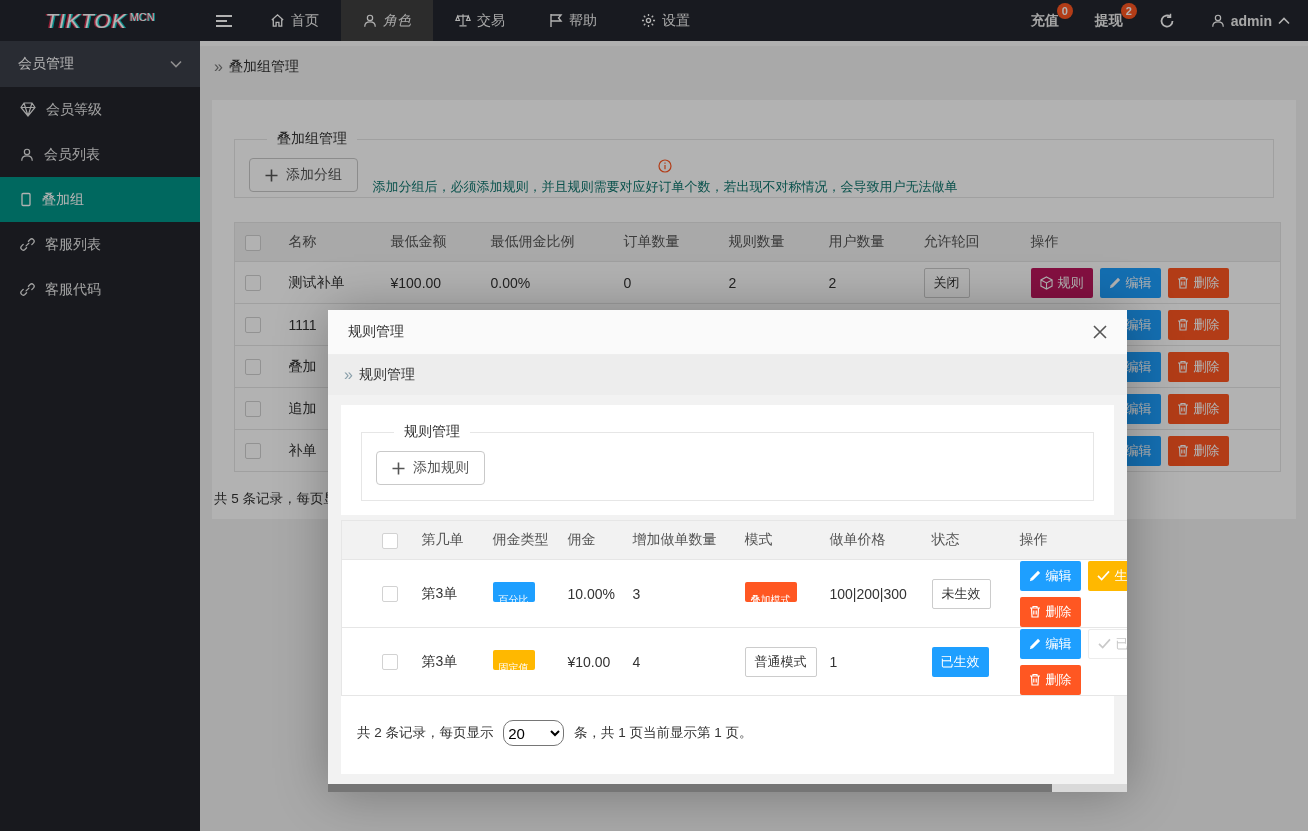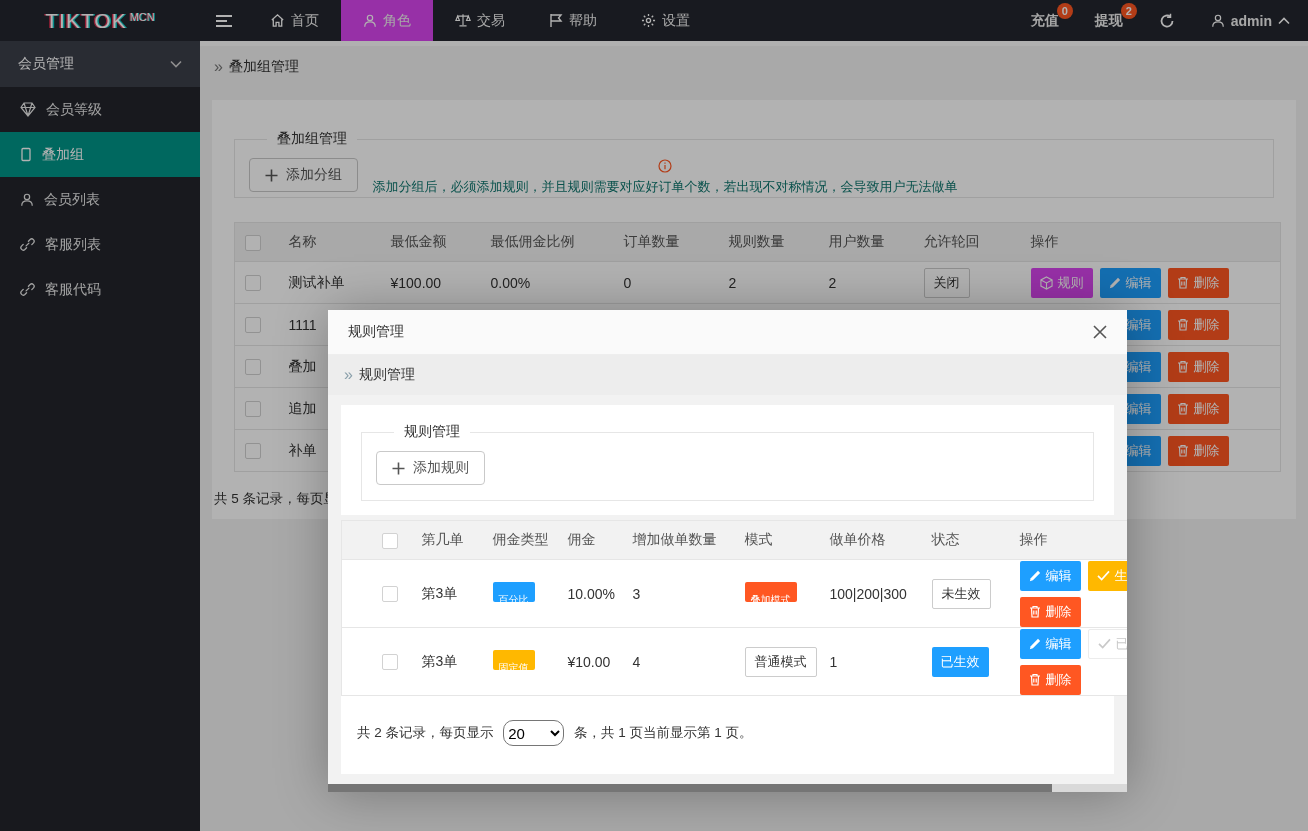--- a/index.html
+++ b/index.html
@@ -2,26 +2,26 @@
 <html><head>
 <meta charset="utf-8">
 <style>
   * { margin:0; padding:0; box-sizing:border-box; }
   body { font-family:"Liberation Sans","DejaVu Sans",sans-serif; background:#555; }
   .canvas { position:relative; width:1308px; height:831px; overflow:hidden; background:#f2f2f2; }
 
   
   .topbar { position:absolute; left:0; top:0; width:1308px; height:41px; background:#23262e; display:flex; align-items:stretch; z-index:5; }
   .logo { width:200px; display:flex; align-items:center; justify-content:center; color:#fff; }
-  .logo-text { font-size:21px; letter-spacing:1px; font-weight:500; text-shadow:-1.5px 0 rgba(255,45,85,.8), 1.5px 0 rgba(0,242,234,.8); }
+  .logo-text { font-size:21px; letter-spacing:1px; font-weight:500; text-shadow:-1.5px 0 rgba(255,45,85,.8), 1.5px 0 rgba(0,242,234,.8);font-style:italic; }
   .logo-sup { font-size:11px; vertical-align:top; position:relative; top:-4px; margin-left:3px; text-shadow:-1px 0 rgba(255,45,85,.8), 1px 0 rgba(0,242,234,.8); }
   .nav-toggle { width:48px; display:flex; align-items:center; justify-content:center; color:#fff; cursor:pointer; }
   .topnav { display:flex; align-items:stretch; }
   .topnav-item { display:flex; align-items:center; gap:6px; padding:0 22px; color:#f0f0f0; font-size:14px; cursor:pointer; }
-  .topnav-item.active { background:#d946ef; }
+  .topnav-item.active { background:#404040;font-style:italic; }
   .topnav-right { margin-left:auto; display:flex; align-items:stretch; }
   .topnav-right .topnav-item { position:relative; padding:0 18px;font-weight:bold; }
   .nav-badge { position:absolute; top:3px; right:4px; min-width:16px; height:16px; line-height:16px; padding:0 4px; background:#ff5722; color:#fff; font-size:11px; border-radius:8px; text-align:center; }
   .icon { display:inline-flex; align-items:center; justify-content:center; }
   .icon svg { display:block; }
 
   
   .sidebar { position:absolute; left:0; top:41px; width:200px; height:790px; background:#23252c; z-index:4; }
   .side-group { height:46px; display:flex; align-items:center; padding:0 18px; background:#3b3f4a; color:#fff; font-size:14px; cursor:pointer; }
   .side-group .chev { margin-left:auto; color:#ccc; }
@@ -40,21 +40,21 @@
 
   table.grid { border-collapse:collapse; table-layout:fixed; font-size:14px; color:#333; background:#fff; }
   table.grid th, table.grid td { border-bottom:1px solid #e6e6e6; text-align:left; padding:0 10px; font-weight:400; white-space:nowrap; overflow:visible; }
   table.grid th { background:#f2f2f2; color:#555; height:39px; }
   table.grid { border:1px solid #e6e6e6; }
   .main-grid { margin:24px 0 0 22px; width:1046px; }
   .main-grid td { height:42px; }
   .cb { display:inline-block; width:16px; height:16px; border:1px solid #d2d2d2; border-radius:2px; background:#fff; cursor:pointer; vertical-align:middle; }
 
   .btn { display:inline-flex; align-items:center; justify-content:center; gap:5px; height:30px; padding:0 9px; font-size:13px; border:none; border-radius:2px; color:#fff; cursor:pointer; white-space:nowrap; vertical-align:middle; }
-  .btn.teal { background:#d946ef; }
+  .btn.teal { background:#be185d; }
   .btn.blue { background:#1e9fff; }
   .btn.red { background:#ff5722; }
   .btn.amber { background:#ffb800; }
   .btn.outline { background:#fff; border:1px solid #ccc; color:#333; }
   .btn.disabled { background:#fff; border:1px solid #ececec; color:#c9c9c9; cursor:not-allowed; }
   .ops-row { display:flex; gap:7px; align-items:center; }
 
   .page-text { margin:12px 0 0 2px; font-size:13.5px; color:#333; line-height:30px; }
 
   
@@ -189,36 +189,36 @@
       </span>
     </div>
     <div class="side-item">
       <span class="icon">
         <svg width="16" height="15" viewBox="0 0 16 15" fill="none" stroke="#e8e8e8" stroke-width="1.2">
             <path d="M4 1 H12 L15 5.5 L8 14 L1 5.5 Z M1 5.5 H15 M4 1 L8 14 L12 1"></path>
           </svg>
       </span>
       <span>会员等级</span>
     </div>
-    <div class="side-item active">
-      <span class="icon">
-        <svg width="12" height="15" viewBox="0 0 12 15" fill="none" stroke="#fff" stroke-width="1.3">
-            <rect x="2" y="1.5" width="8" height="12" rx="1"></rect>
-          </svg>
-      </span>
-      <span>叠加组</span>
-    </div>
     <div class="side-item">
       <span class="icon">
         <svg width="14" height="15" viewBox="0 0 16 16" fill="none" stroke="#e8e8e8" stroke-width="1.4">
             <circle cx="8" cy="5" r="3"></circle>
             <path d="M2 15 C2 11 5 9.5 8 9.5 C11 9.5 14 11 14 15"></path>
           </svg>
       </span>
       <span>会员列表</span>
+    </div>
+    <div class="side-item active">
+      <span class="icon">
+        <svg width="12" height="15" viewBox="0 0 12 15" fill="none" stroke="#fff" stroke-width="1.3">
+            <rect x="2" y="1.5" width="8" height="12" rx="1"></rect>
+          </svg>
+      </span>
+      <span>叠加组</span>
     </div>
     <div class="side-item">
       <span class="icon">
         <svg width="15" height="15" viewBox="0 0 16 16" fill="none" stroke="#e8e8e8" stroke-width="1.4" stroke-linecap="round">
             <path d="M6.5 9.5 L9.5 6.5"></path>
             <path d="M9 4.5 L10.8 2.7 A2.55 2.55 0 0 1 14.4 6.3 L12.6 8.1"></path>
             <path d="M7 11.5 L5.2 13.3 A2.55 2.55 0 0 1 1.6 9.7 L3.4 7.9"></path>
           </svg>
       </span>
       <span>客服列表</span>

